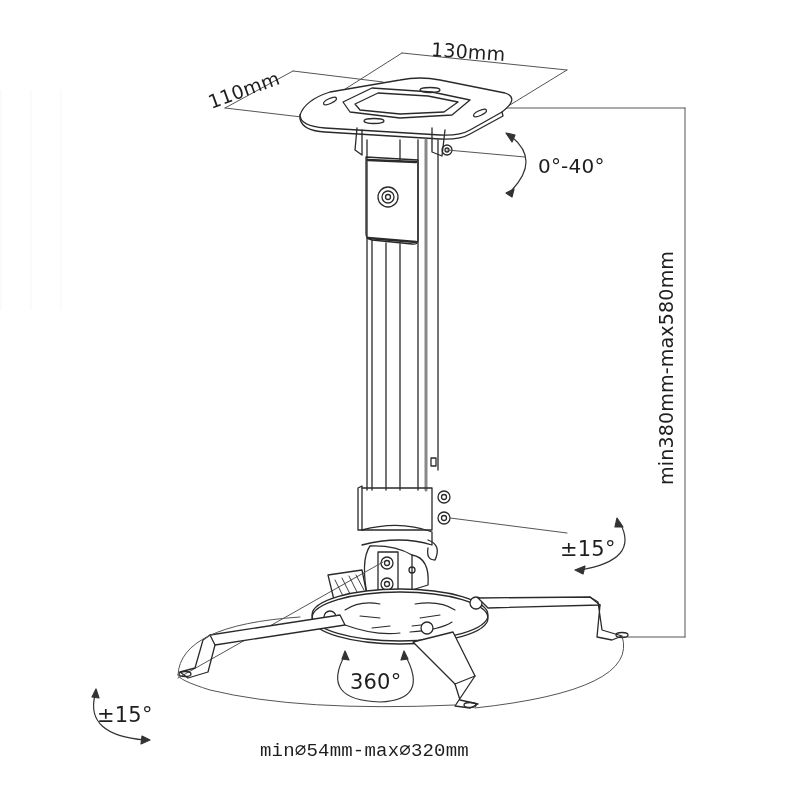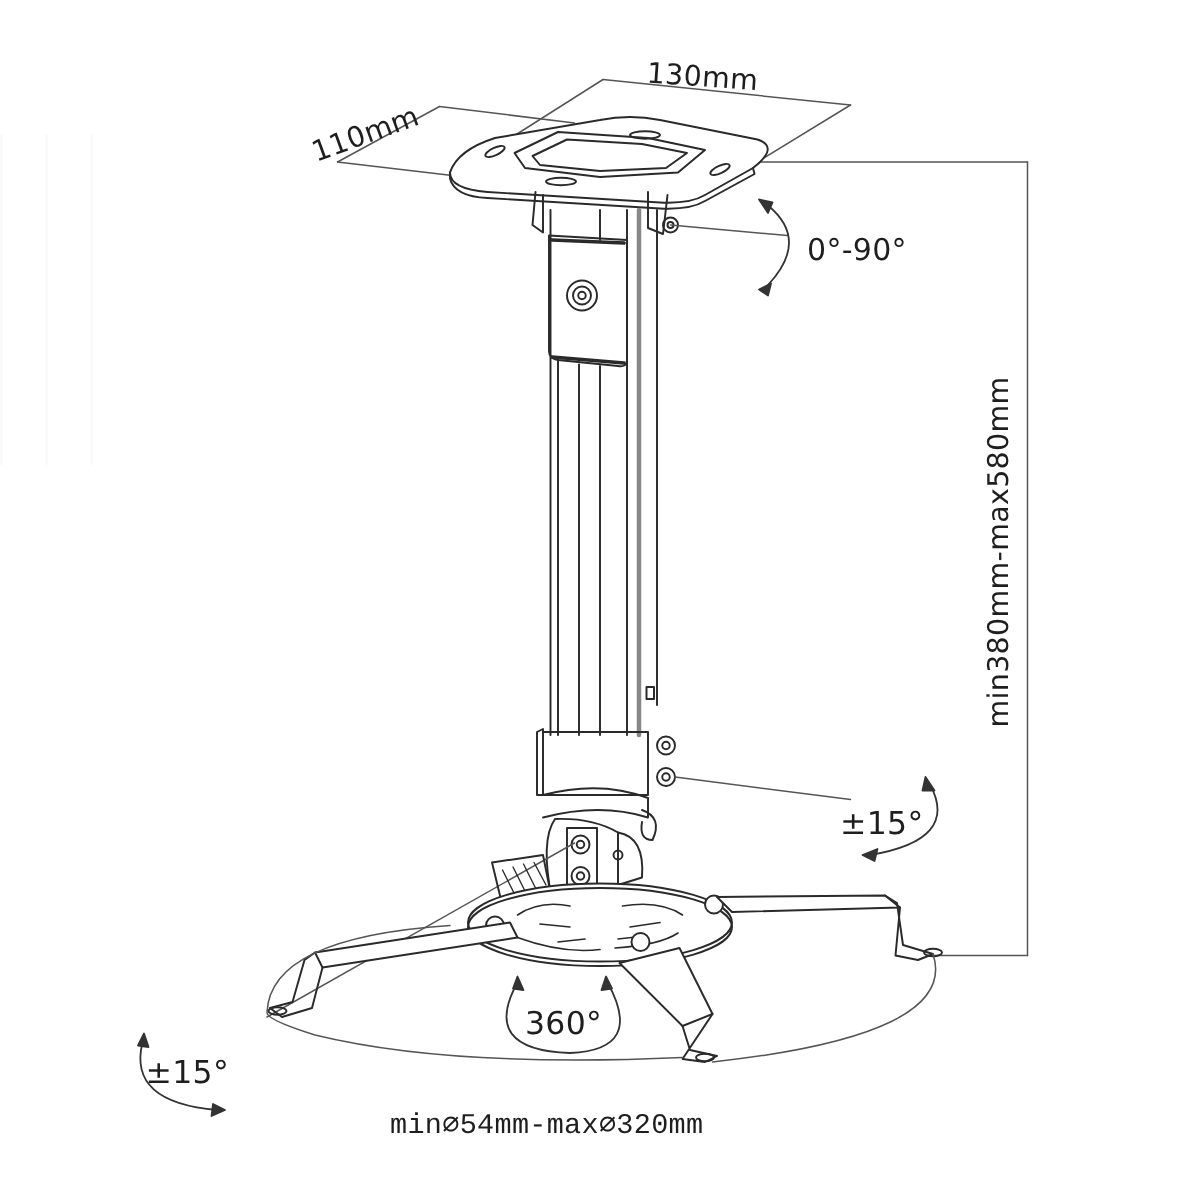--- a/index.html
+++ b/index.html
@@ -142,18 +142,18 @@
       <path d="M150 740 L141 744 L142 736 Z" fill="#333"></path>
       <path d="M345 655 Q320 700 380 702 Q430 700 405 655"></path>
       <path d="M345 651 L349 660 L342 659 Z" fill="#333"></path>
       <path d="M404 651 L408 659 L401 660 Z" fill="#333"></path>
     </g>
   </g>
 </svg>
 
 <div class="lbl lbl-130">130mm</div>
 <div class="lbl lbl-110">110mm</div>
-<div class="lbl lbl-tilt">0°-90°</div>
+<div class="lbl lbl-tilt">0°-40°</div>
 <div class="lbl lbl-height">min380mm-max580mm</div>
 <div class="lbl lbl-pm15-r">±15°</div>
 <div class="lbl lbl-pm15-l">±15°</div>
 <div class="lbl lbl-360">360°</div>
 <div class="lbl lbl-dia">min∅54mm-max∅320mm</div>
 
 </body></html>

